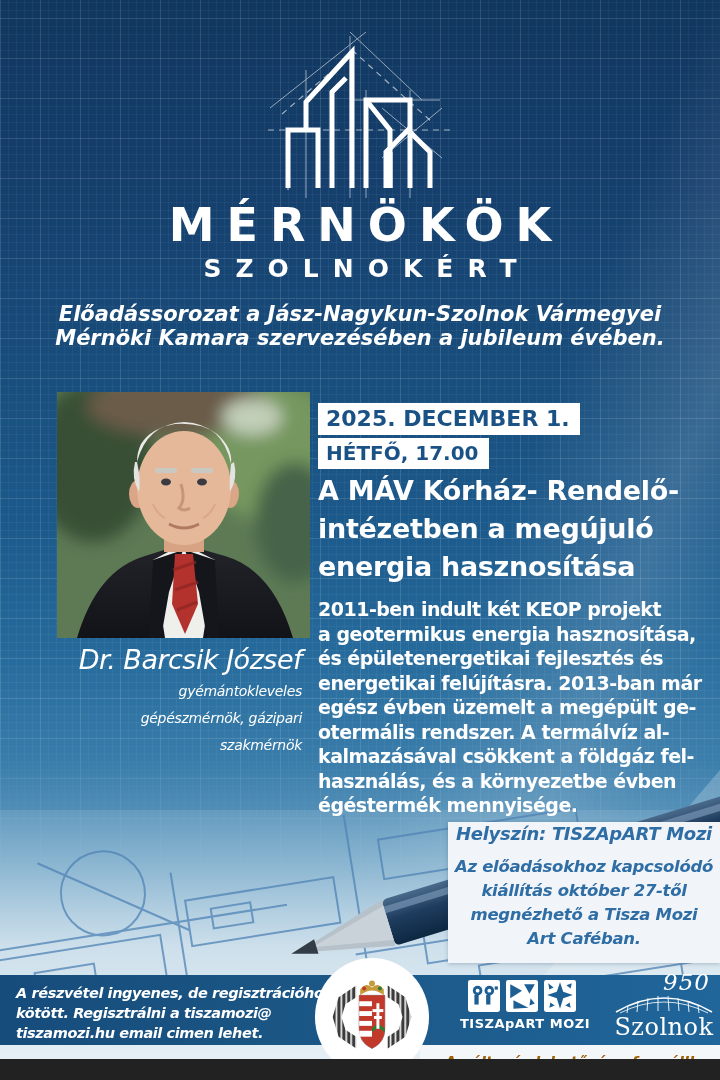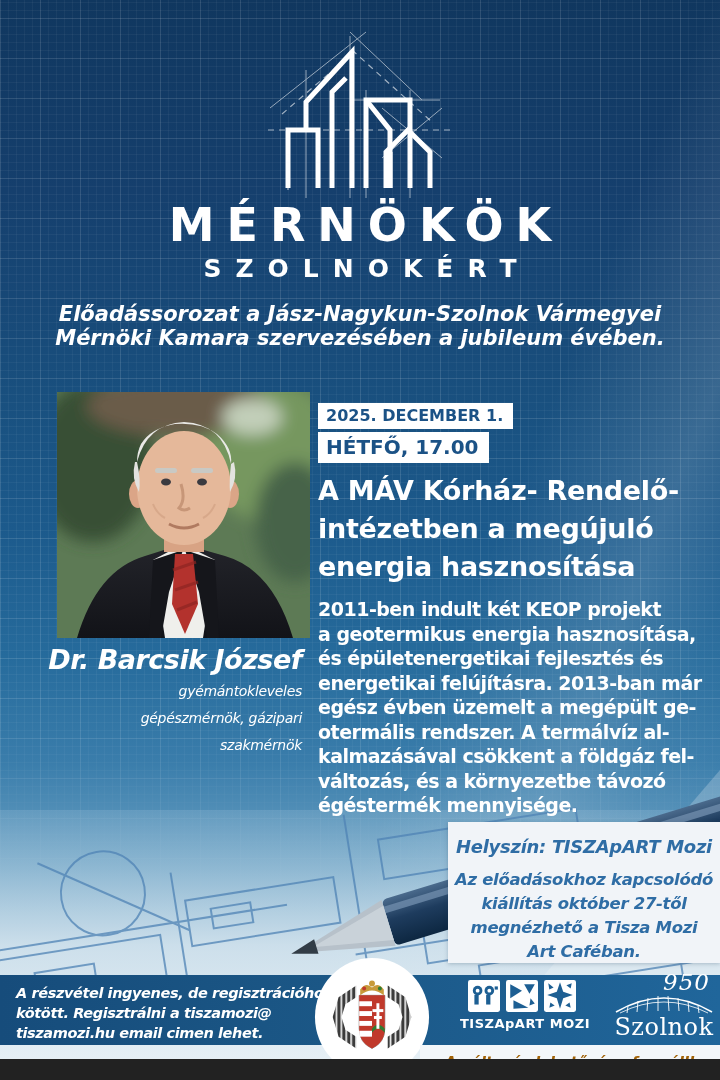--- a/index.html
+++ b/index.html
@@ -35,38 +35,38 @@
   .series{
     position:absolute;left:0;top:302px;width:720px;text-align:center;
     color:#fff;font-weight:bold;font-style:italic;font-size:21px;line-height:24px;
   }
   .photo{position:absolute;left:57px;top:392px;width:253px;height:246px;}
   .badge{
     display:inline-block;background:#ffffff;color:#1b5286;font-weight:bold;
     padding:3px 10px 4px 8px;white-space:nowrap;
   }
   .badge-col{position:absolute;left:318px;top:403px;}
-  .badge-date{font-size:16px;}
+  .badge-date{font-size:22px;}
   .badge-time{font-size:20px;margin-top:3px;}
   .event-title{
     position:absolute;left:318px;top:472px;color:#fff;font-weight:bold;
     font-size:27px;line-height:38px;white-space:nowrap;letter-spacing:-0.3px;
   }
   .event-desc{
     position:absolute;left:318px;top:597px;color:#fff;font-weight:bold;
     font-size:19px;line-height:24.5px;white-space:nowrap;letter-spacing:-0.5px;
   }
   .speaker-cap{
     position:absolute;left:14px;top:642px;width:288px;text-align:right;color:#fff;font-style:italic;
   }
-  .speaker-name{font-weight:bold;font-size:27px;line-height:36px;letter-spacing:-0.5px;}
+  .speaker-name{font-weight:normal;font-size:27px;line-height:36px;letter-spacing:-0.5px;}
   .speaker-cred{font-size:14px;line-height:27px;letter-spacing:-0.3px;}
   .venue-box{
     position:absolute;left:448px;top:822px;width:272px;height:141px;background:#f1f4f8;
-    text-align:center;color:#2f6da5;font-style:italic;box-sizing:border-box;padding-top:13px;
+    text-align:center;color:#2f6da5;font-style:italic;box-sizing:border-box;
     box-shadow:0 1px 4px rgba(20,50,80,.25);
   }
   .venue-title{font-weight:bold;font-size:18px;line-height:23px;letter-spacing:-0.3px;}
   .venue-address{font-size:14.5px;line-height:19px;}
   .venue-note{margin-top:10px;font-weight:bold;font-size:16.5px;line-height:24px;letter-spacing:-0.3px;}
   .footer-band{
     position:absolute;left:0;top:975px;width:720px;height:70px;
     background:linear-gradient(90deg,#164c7b 0%,#1b5786 45%,#20669b 100%);
   }
   .registration{
@@ -242,21 +242,21 @@
   </div>
 
   <div class="event-desc">
     <div>2011-ben indult két KEOP projekt</div>
     <div>a geotermikus energia hasznosítása,</div>
     <div>és épületenergetikai fejlesztés és</div>
     <div>energetikai felújításra. 2013-ban már</div>
     <div>egész évben üzemelt a megépült ge-</div>
     <div>otermális rendszer. A termálvíz al-</div>
     <div>kalmazásával csökkent a földgáz fel-</div>
-    <div>változás, és a környezetbe távozó</div>
+    <div>használás, és a környezetbe évben</div>
     <div>égéstermék mennyisége.</div>
   </div>
 
   <div class="speaker-cap">
     <div class="speaker-name">Dr. Barcsik József</div>
     <div class="speaker-cred">gyémántokleveles</div>
     <div class="speaker-cred">gépészmérnök, gázipari</div>
     <div class="speaker-cred">szakmérnök</div>
   </div>
 

